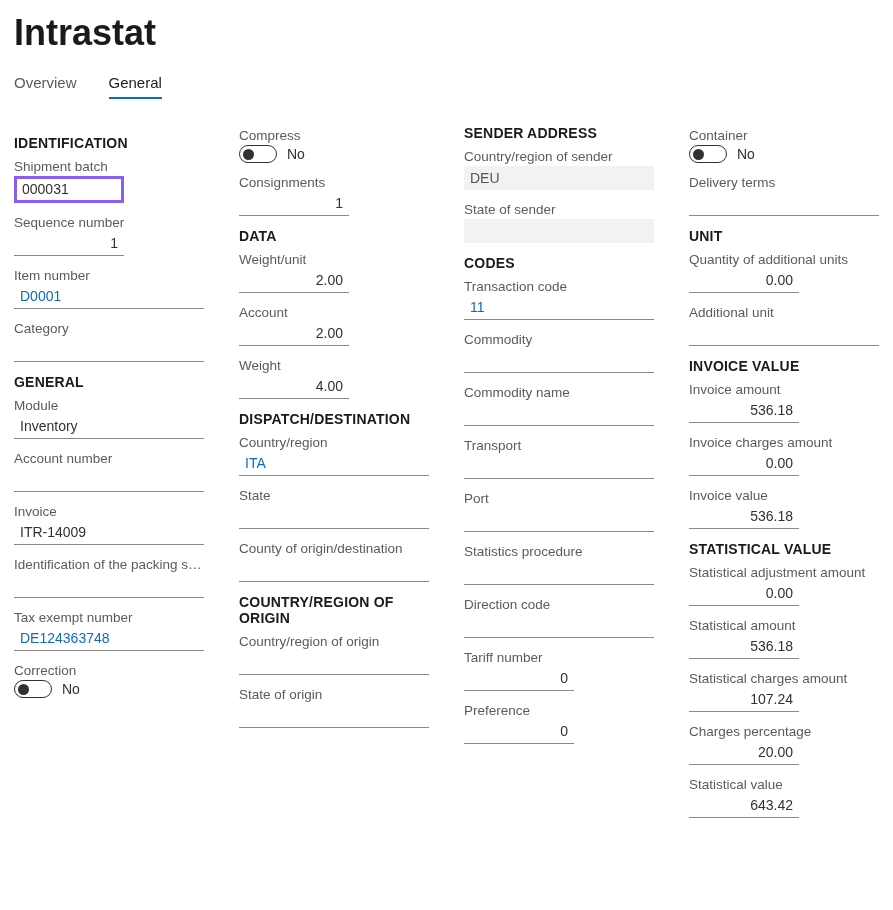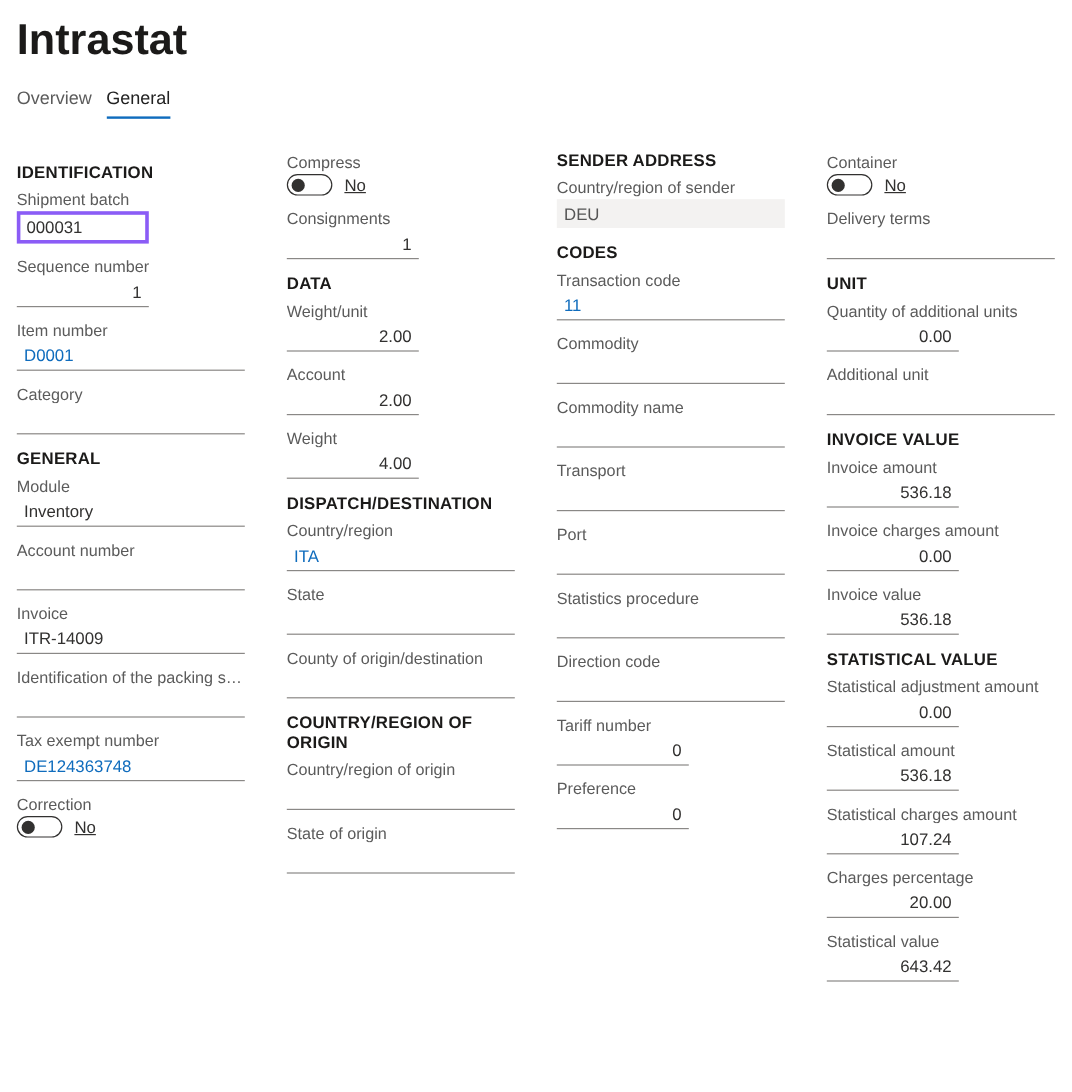--- a/index.html
+++ b/index.html
@@ -13,21 +13,21 @@
     width: 893px;
   }
   h1.page-title {
     font-size: 36px;
     font-weight: 600;
     margin: 0 0 16px 0;
     color: #1b1a19;
   }
   .tabs {
     display: flex;
-    gap: 12px;
+    gap: 32px;
     border-bottom: 0;
     margin-bottom: 26px;
   }
   .tab {
     font-size: 15px;
     padding: 4px 0 6px 0;
     color: #5b5b5b;
     cursor: pointer;
     border-bottom: 2px solid transparent;
   }
@@ -90,21 +90,20 @@
     border-bottom: none;
     padding: 4px 6px;
     color: #555;
   }
   .toggle-row {
     display: flex;
     align-items: center;
     gap: 10px;
     margin-top: 2px;
     margin-bottom: 10px;
-    text-decoration: underline;
   }
   .toggle {
     width: 38px;
     height: 18px;
     border-radius: 9px;
     border: 1px solid #323130;
     background: #fff;
     position: relative;
     cursor: pointer;
     flex-shrink: 0;
@@ -238,20 +237,24 @@
       <input class="field-value" value="" style="">
     </div>
   </div>
 
   <div class="col">
     <div class="section-heading" style="margin-top:0">SENDER ADDRESS</div>
     <div class="field">
       <div class="field-label">Country/region of sender</div>
       <div class="field-value readonly">DEU</div>
     </div>
+    <div class="field">
+      <div class="field-label">State of sender</div>
+      <div class="field-value readonly"></div>
+    </div>
 
     <div class="section-heading">CODES</div>
     <div class="field">
       <div class="field-label">Transaction code</div>
       <input class="field-value link" value="11" style="">
     </div>
     <div class="field">
       <div class="field-label">Commodity</div>
       <input class="field-value" value="" style="">
     </div>

